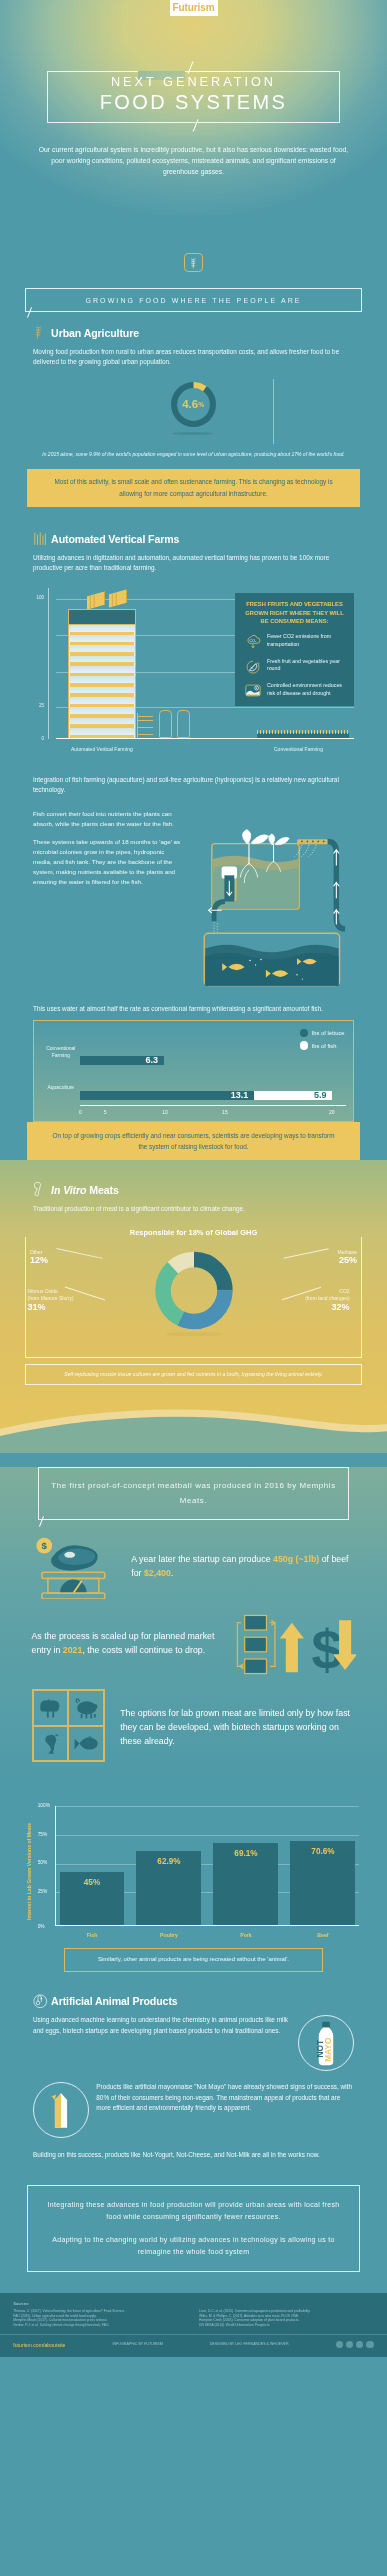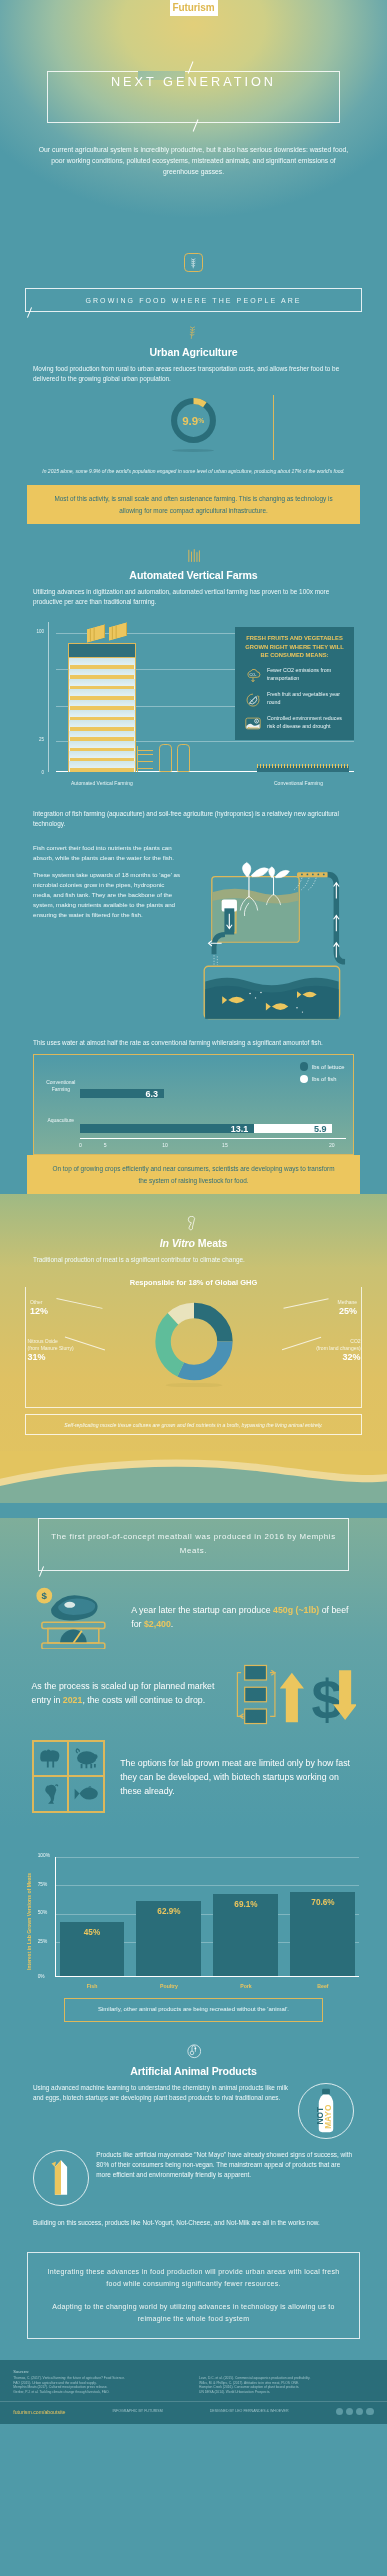--- a/index.html
+++ b/index.html
@@ -76,21 +76,21 @@
   .chapter-frame .label {
     font-size:7px; letter-spacing:2.1px; color:#eaf6f7; font-weight:300;
   }
   .frame-slash {
     position:absolute; width:1.2px; height:11px; background:#fff;
     transform:rotate(22deg); left:2.4px; bottom:-7.3px;
   }
 
   
   .sec { padding:0 33px; }
-  .sec-head { display:flex; align-items:center; gap:4.8px; margin-bottom:6px;flex-direction:column; }
+  .sec-head { display:flex; align-items:center; gap:4.8px; margin-bottom:6px; }
   .sec-head .ico { width:13.3px; height:15.7px; flex:0 0 13.3px; }
   .sec-head h2 { font-size:10.6px; font-weight:bold; color:#fff; letter-spacing:-0.1px; }
   .sec-head h2 em { font-style:italic; }
   p.body { font-size:6.4px; line-height:10.3px; color:#f0fafb; }
 
   .yellowbar {
     background:#ecc65e; color:#2f6f7c; text-align:center;
     font-size:6.4px; line-height:11.5px; padding:7.9px 24px;
   }
   .yellow-outline {
@@ -266,20 +266,21 @@
     </div>
 
     <div class="titleframe">
       <div class="notch-top"></div>
     </div>
     <div class="slash-top"></div>
     <div class="slash-bot"></div>
 
     <div class="title-wrap">
       <div class="t1">NEXT GENERATION</div>
+      <div class="t2">FOOD SYSTEMS</div>
     </div>
 
     <div class="intro">Our current agricultural system is incredibly productive, but it also has serious downsides: wasted food, poor working conditions, polluted ecosystems, mistreated animals, and significant emissions of greenhouse gasses.</div>
   </div>
 
   <div class="band teal" style="padding-top:11px;">
     <div class="chapter-icon">
       <svg viewBox="0 0 16 22" width="8.5" height="12">
         <g stroke="#ffffff" stroke-width="1" fill="none">
           <line x1="8" y1="4" x2="8" y2="21"></line>
@@ -308,21 +309,21 @@
       <p class="body">Moving food production from rural to urban areas reduces transportation costs, and allows fresher food to be delivered to the growing global urban population.</p>
 
       <div class="gauges">
         <div class="gauge-col">
           <div class="gauge">
             <svg viewBox="0 0 42 42" width="51" height="51">
               <circle cx="21" cy="21" r="16" fill="none" stroke="#2a6d79" stroke-width="5"></circle>
               <circle cx="21" cy="21" r="16" fill="none" stroke="#ecc65e" stroke-width="5" stroke-dasharray="9.95 90.55" transform="rotate(-90 21 21)"></circle>
             </svg>
             <div class="val">
-              <span>9.9</span>
+              <span>4.6</span>
                 <sup>%</sup>
             </div>
           </div>
           <div class="gauge-shadow"></div>
         </div>
         <div class="gauge-div"></div>
       </div>
 
       <div class="caption-ital" style="margin-top:7.3px;">In 2015 alone, some 9.9% of the world's population engaged in some level of urban agriculture, producing about 17% of the world's food.</div>
     </div>
@@ -614,21 +615,21 @@
           </div>
           <div class="leader" style="right:31.5px; top:16.3px; width:46px; transform:rotate(-12deg);"></div>
 
           <div class="glab" style="left:1.2px; top:51px; text-align:left; width:73px;">
             <span>Nitrous Oxide</span><br>
             <span>(from Manure Slurry)</span>
             <b>31%</b>
           </div>
           <div class="leader" style="left:38px; top:56px; width:42px; transform:rotate(18deg);"></div>
 
-          <div class="glab" style="right:0; top:51px; text-align:right; width:76px;">
+          <div class="glab" style="right:11px; top:51px; text-align:right; width:76px;">
             <span>CO2</span><br>
             <span>(from land changes)</span>
             <b>32%</b>
           </div>
           <div class="leader" style="right:39px; top:56px; width:41px; transform:rotate(-18deg);"></div>
         </div>
       </div>
 
       <div style="padding:0 25.4px; margin-top:6px;">
         <div class="white-outline">Self-replicating muscle tissue cultures are grown and fed nutrients in a broth, bypassing the living animal entirely.</div>

